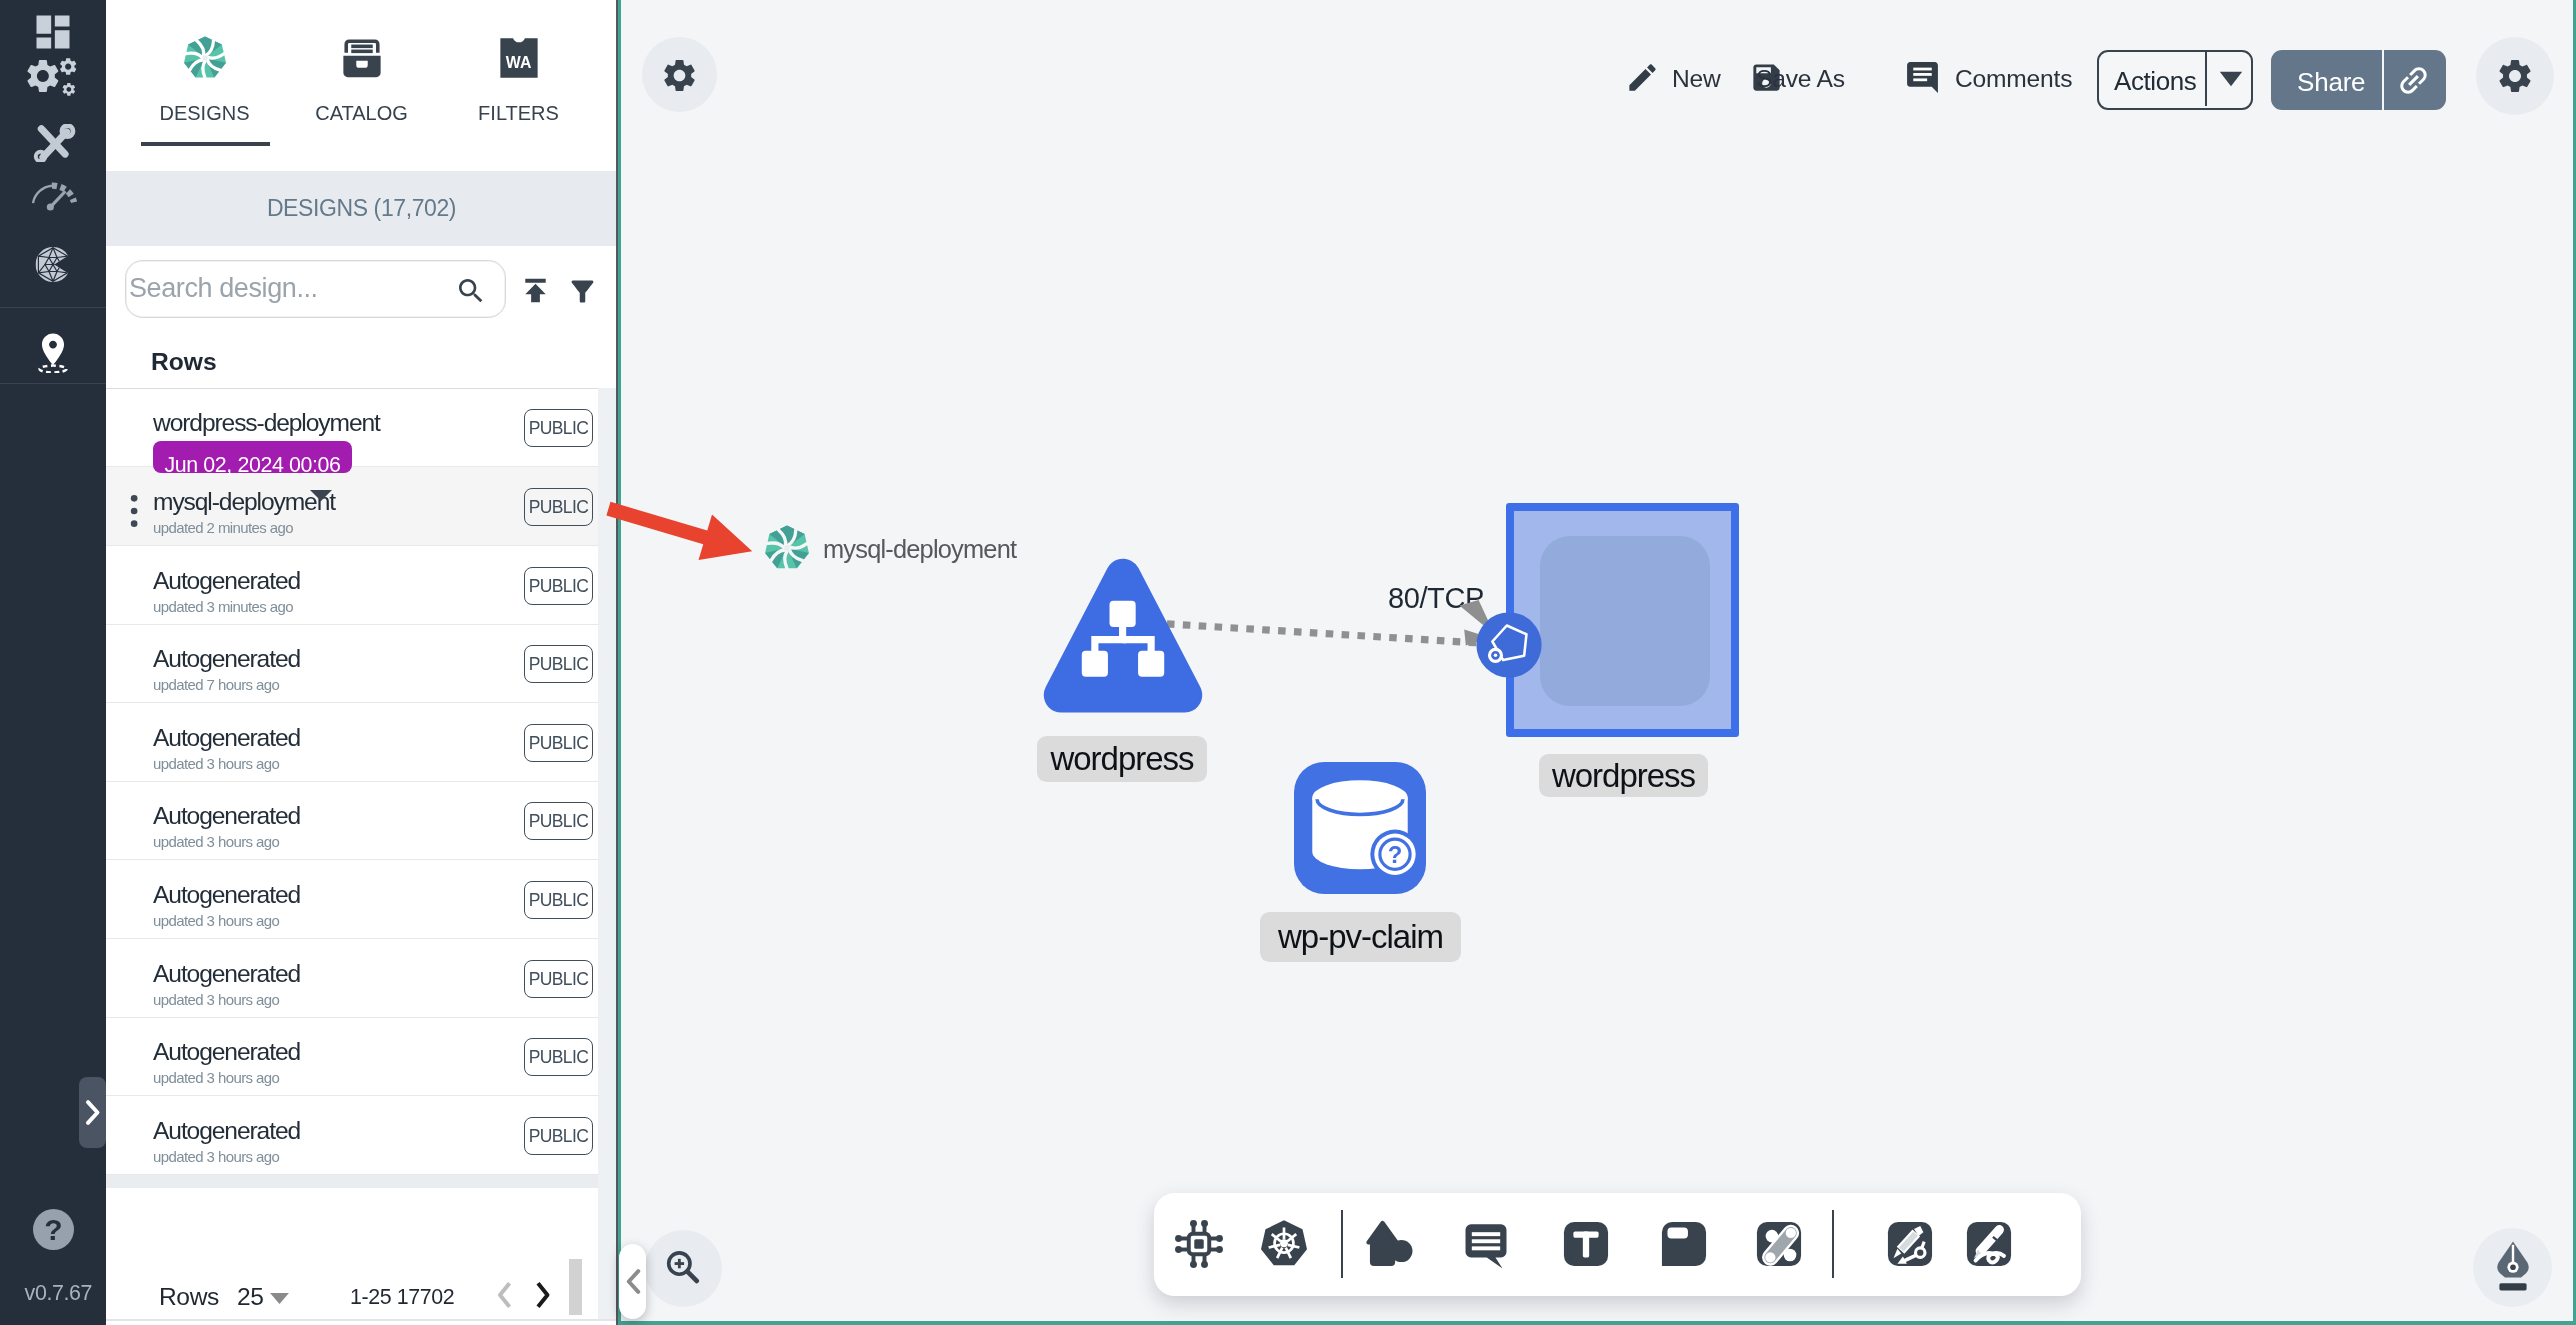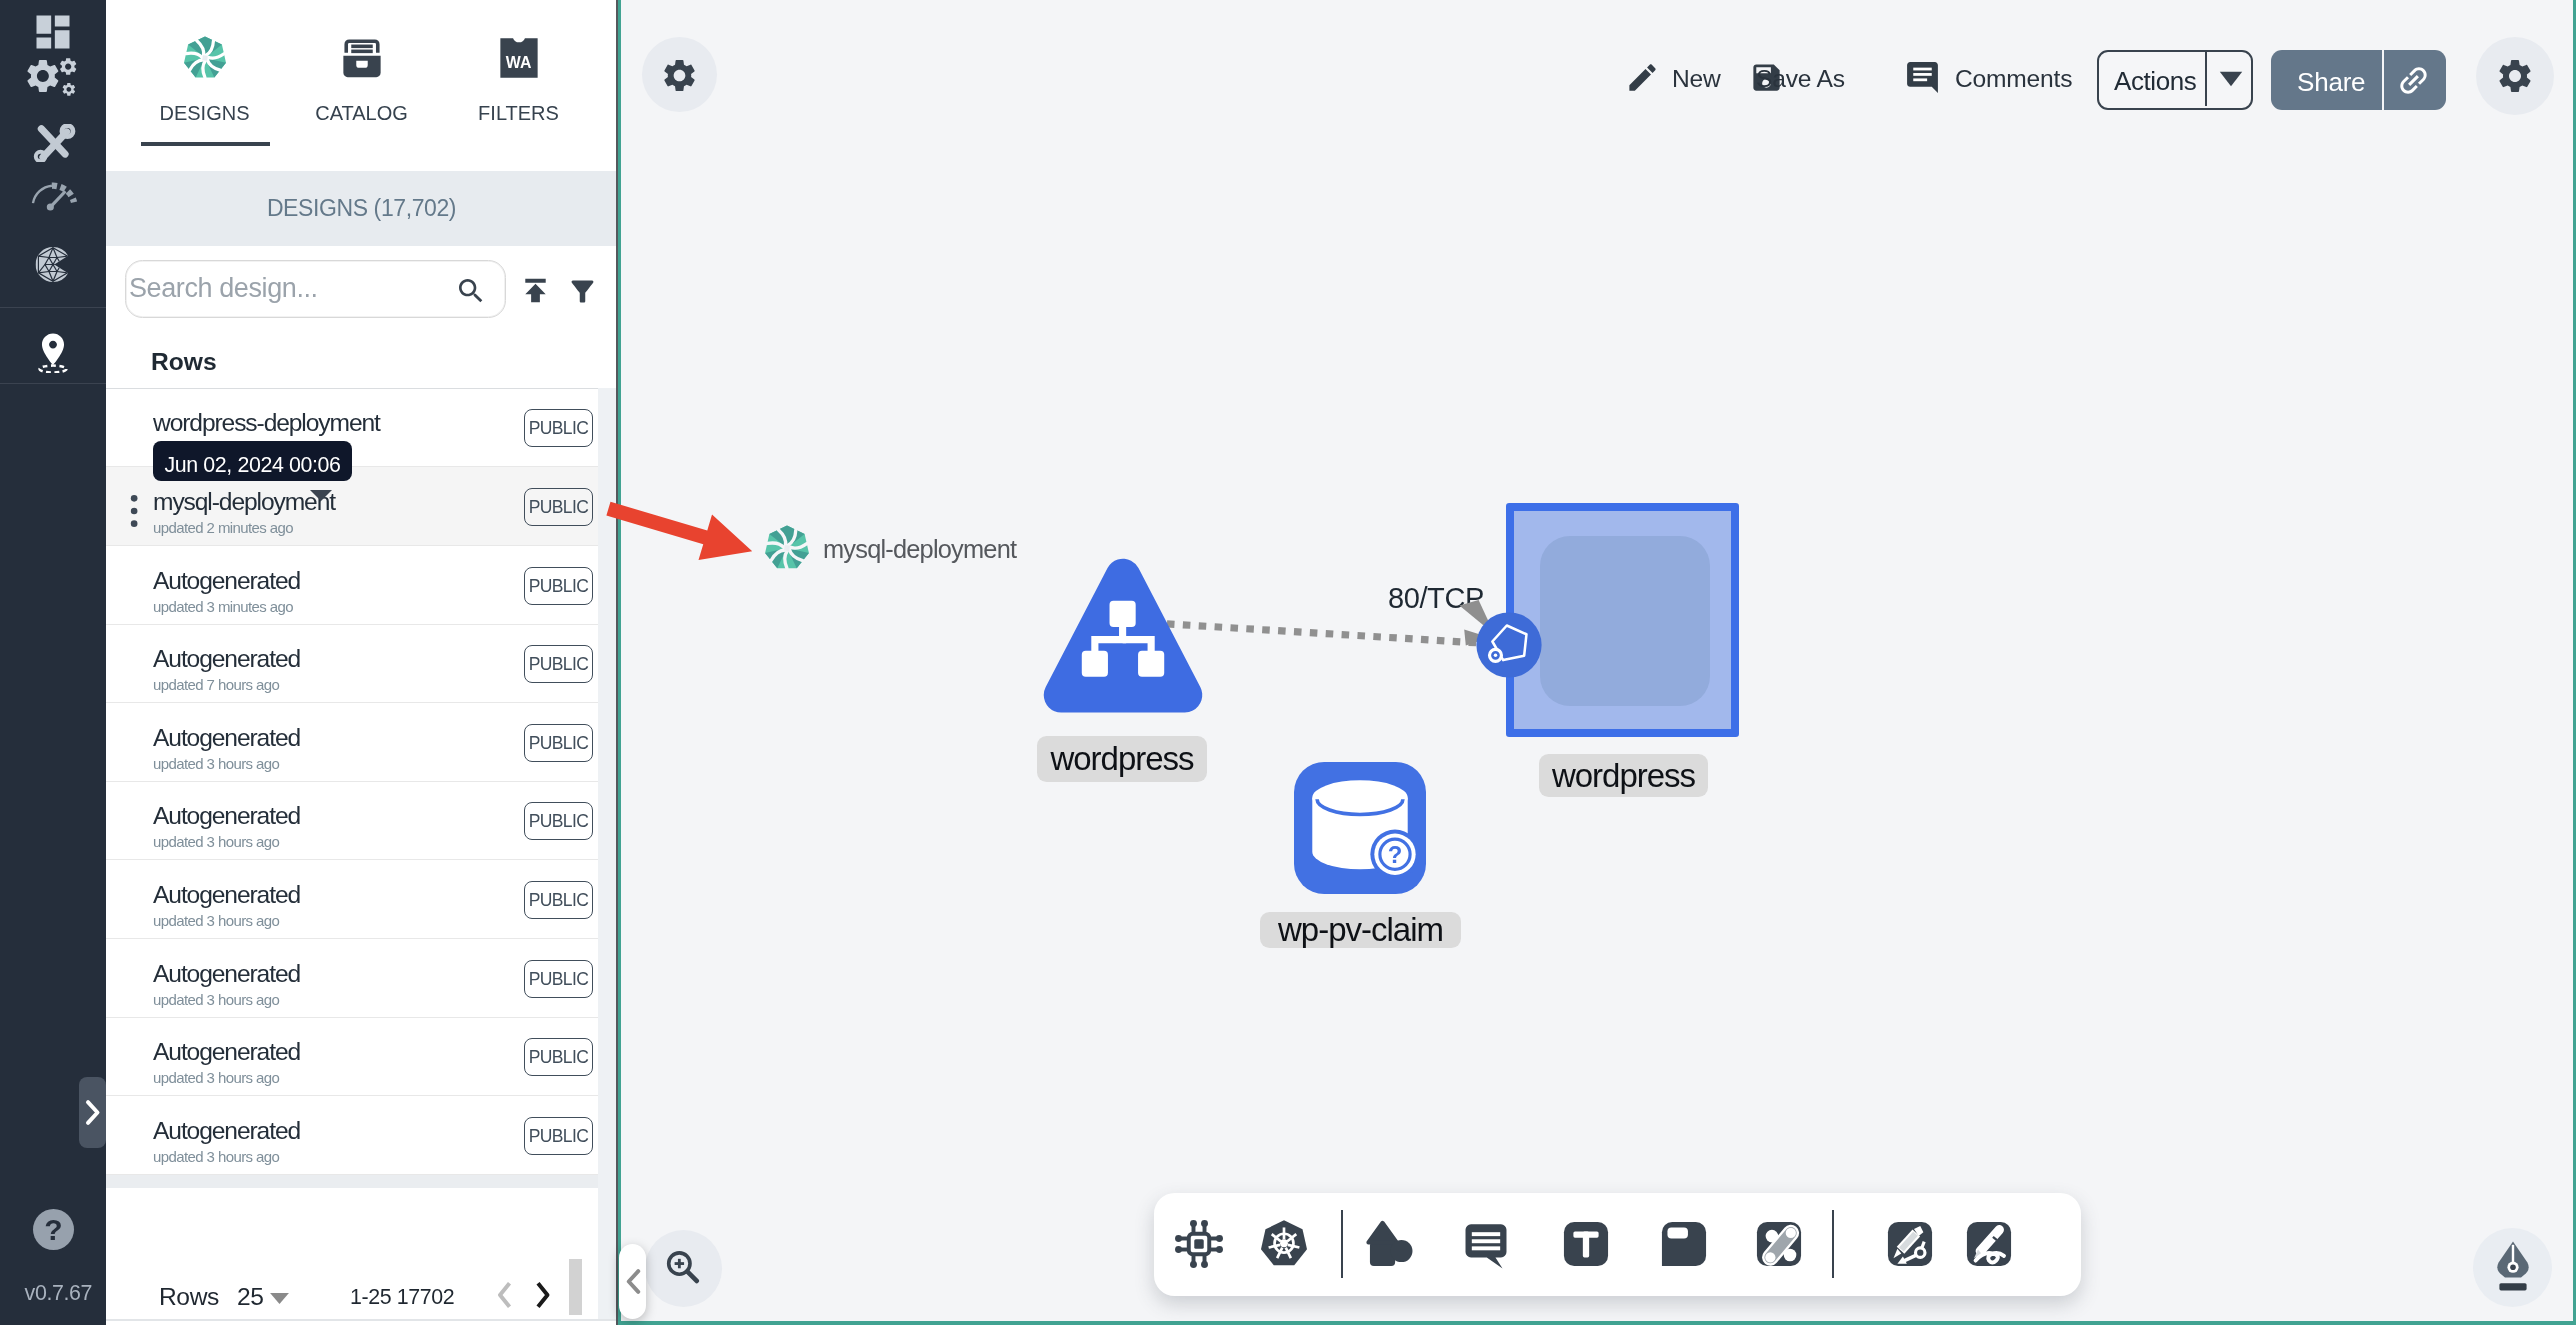--- a/index.html
+++ b/index.html
@@ -12,21 +12,21 @@
  font-size:23px;letter-spacing:-0.4px;text-align:center;line-height:75px}
 .sbox{left:125px;top:260px;width:379px;height:56px;border:1.6px solid #D8D8D8;border-radius:17.5px;
  box-shadow:inset 0 0 0 0.8px #eee}
 .ph{left:129px;top:273px;font-size:27px;color:#9BA3AB;letter-spacing:-0.4px}
 .namehdr{left:151px;top:348px;font-size:24.6px;font-weight:bold;color:#1F2933}
 .row{left:106px;width:496px;height:78px;border-bottom:0.8px solid #E8E8E8}
 .rt{position:absolute;left:47px;top:21.4px;font-size:24.6px;color:#242E39;letter-spacing:-1.1px}
 .rs{position:absolute;left:47px;top:52px;font-size:15px;color:#7F8F9A;letter-spacing:-0.6px}
 .chip{position:absolute;left:418px;top:21.4px;width:67px;height:36px;border:1.6px solid #414E5B;border-radius:8px;
  color:#414E5B;font-size:17.5px;letter-spacing:-0.6px;display:flex;align-items:center;justify-content:center}
-.tooltip{left:153px;top:441px;width:199px;height:40px;background:#0f172a;border-radius:8px;color:#fff;
+.tooltip{left:153px;top:441px;width:199px;height:32px;background:#a21caf;border-radius:8px;color:#fff;
  font-size:21.4px;text-align:center;line-height:49px;letter-spacing:-0.4px}
 .tippt{left:310px;top:490px;width:0;height:0;border-left:11px solid transparent;border-right:11px solid transparent;
  border-top:11px solid #3B4450}
 .pgtxt{font-size:27px;color:#1F2730;letter-spacing:-0.4px}
 .canvasbg{left:621px;top:0;width:1952px;height:1321px;background:#F4F5F7}
 .darkline{left:616px;top:0;width:1.6px;height:1325px;background:#54585D}
 .tealline{background:#41A392}
 .cirbtn{border-radius:50%;background:#E8EBF0}
 .hdrtxt{font-size:24.6px;color:#2A333D;letter-spacing:-0.2px}
 .nlabel{background:#DBDBDB;border-radius:9.5px;color:#0E1116;font-size:33px;letter-spacing:-1px;
@@ -352,21 +352,21 @@
  <ellipse cx="83" cy="45" rx="60" ry="22" fill="#fff"></ellipse>
  <path d="M29 47 A54 19 0 0 0 137 47" fill="none" stroke="#4271E3" stroke-width="4.5"></path>
  <circle cx="127" cy="116" r="31" fill="#4271E3"></circle>
  <circle cx="127" cy="116" r="26" fill="#fff"></circle>
  <circle cx="127" cy="116" r="19" fill="none" stroke="#4271E3" stroke-width="4"></circle>
  <text x="127" y="127" text-anchor="middle" font-size="30" font-weight="bold" fill="#4271E3" font-family="Liberation Sans">?</text>
 </svg>
 
 <div class="a nlabel" style="left:1037px;top:736px;width:170px;height:46px">wordpress</div>
 <div class="a nlabel" style="left:1539px;top:754px;width:169px;height:43px">wordpress</div>
-<div class="a nlabel" style="left:1260px;top:912px;width:201px;height:36px">wp-pv-claim</div>
+<div class="a nlabel" style="left:1260px;top:912px;width:201px;height:50px">wp-pv-claim</div>
 <div class="a toolbar"></div>
 
 <svg class="a" style="left:1173px;top:1218px" width="52" height="52" viewBox="0 0 66 66">
  <g stroke="#39434E" stroke-width="5" fill="none">
   <rect x="20" y="20" width="26" height="26" rx="5"></rect>
   <line x1="26" y1="20" x2="26" y2="9"></line>
       <line x1="40" y1="20" x2="40" y2="9"></line>
   <line x1="26" y1="46" x2="26" y2="57"></line>
       <line x1="40" y1="46" x2="40" y2="57"></line>
   <line x1="20" y1="26" x2="9" y2="26"></line>

